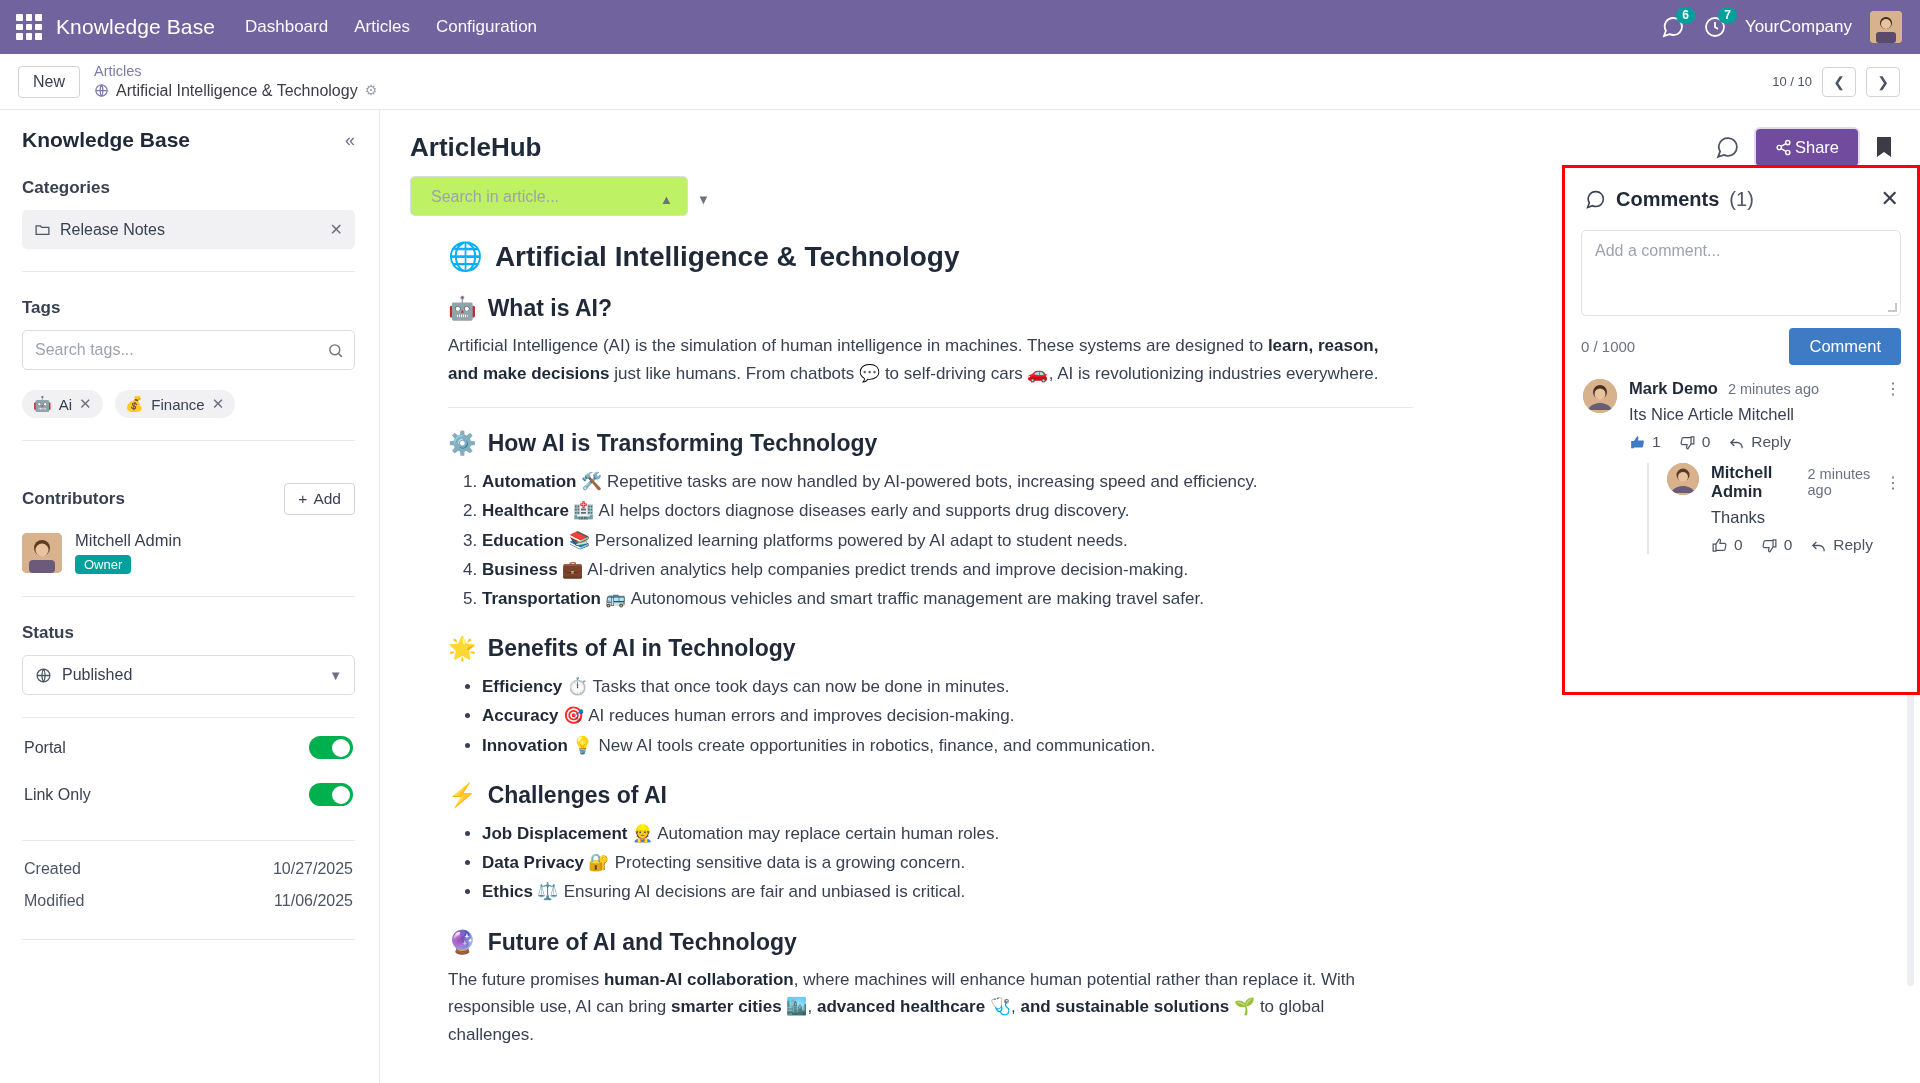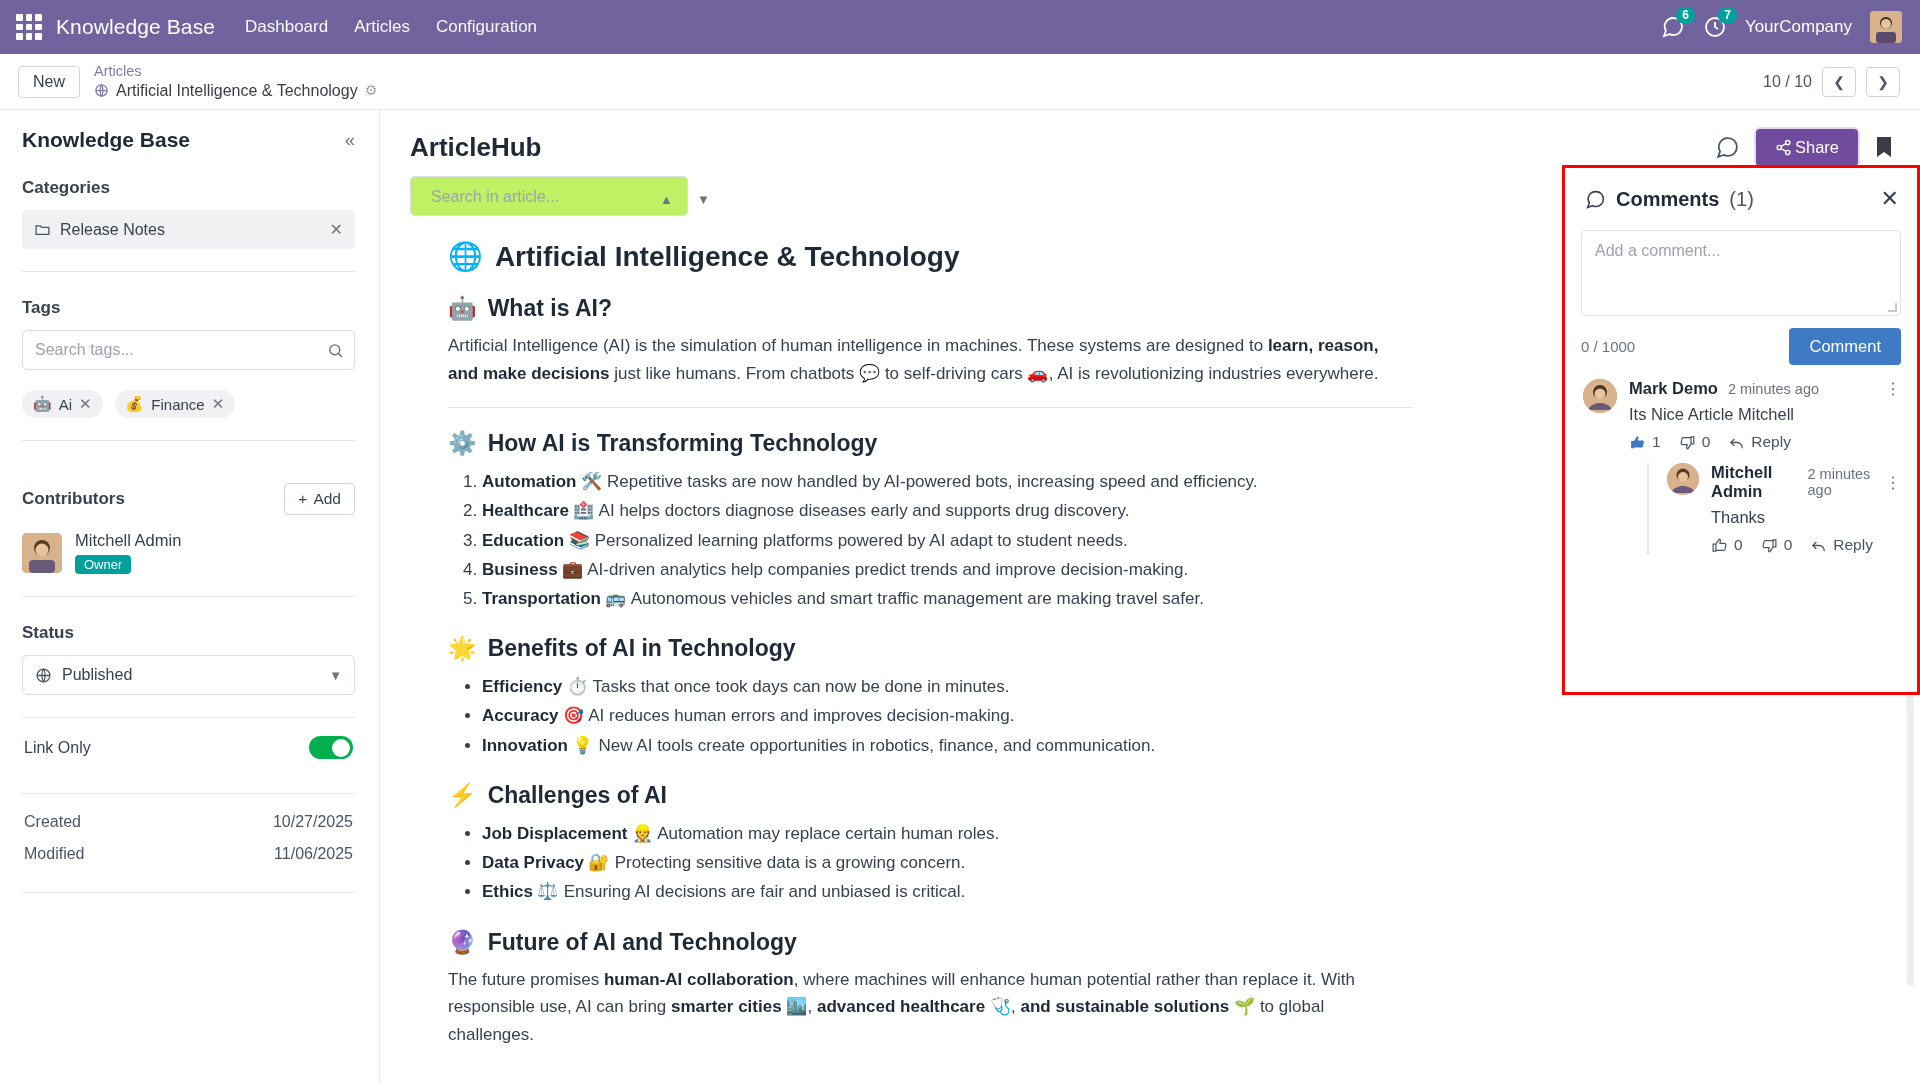--- a/index.html
+++ b/index.html
@@ -51,21 +51,21 @@
   .btn-new {
     border: 1px solid #d3d3d8; background: #fff; color: #374151;
     border-radius: 4px; padding: 6px 14px; font-size: 16px; cursor: pointer;
     margin-right: 14px;
   }
   .bc { line-height: 1.25; }
   .bc-top { color: #7c7bad; font-size: 14.5px; cursor: pointer; }
   .bc-bottom { display: flex; align-items: center; gap: 7px; font-size: 16px; color: #3c3c46; }
   .bc-gear { color: #9ca3af; font-size: 14px; cursor: pointer; }
   .bc-right { margin-left: auto; display: flex; align-items: center; gap: 10px; color: #4b5563; }
-  .pager { font-size: 16px; }
+  .pager { font-size: 13px; }
   .pbtn {
     width: 34px; height: 30px; border: 1px solid #d3d3d8; background: #fff;
     border-radius: 4px; display: flex; align-items: center; justify-content: center;
     cursor: pointer; color: #4b5563; font-size: 14px;
   }
 
   
   .layout { display: flex; height: calc(1083px - 54px - 56px); }
 
   
@@ -363,20 +363,26 @@
       <svg width="17" height="17" viewBox="0 0 24 24" fill="none" stroke="#4b5563" stroke-width="1.8">
         <circle cx="12" cy="12" r="9"></circle>
           <path d="M3 12h18M12 3c3 3.5 3 14 0 18M12 3c-3 3.5-3 14 0 18"></path>
       </svg>
       <span>Published</span>
       <span class="chev">▼</span>
     </div>
     <div class="hr"></div>
 
     <div style="margin-top:6px;">
+      <div class="toggle-row">
+        <span>Portal</span>
+        <span class="switch">
+            <i></i>
+          </span>
+      </div>
       <div class="toggle-row">
         <span>Link Only</span>
         <span class="switch">
             <i></i>
           </span>
       </div>
     </div>
     <div class="hr"></div>
 
     <div style="margin-top:12px;">

